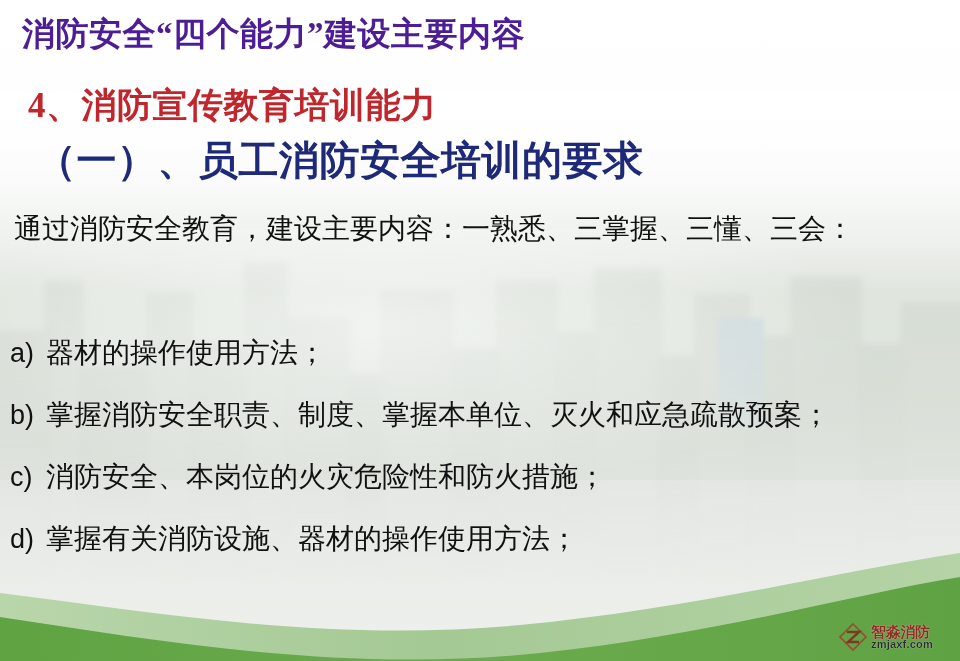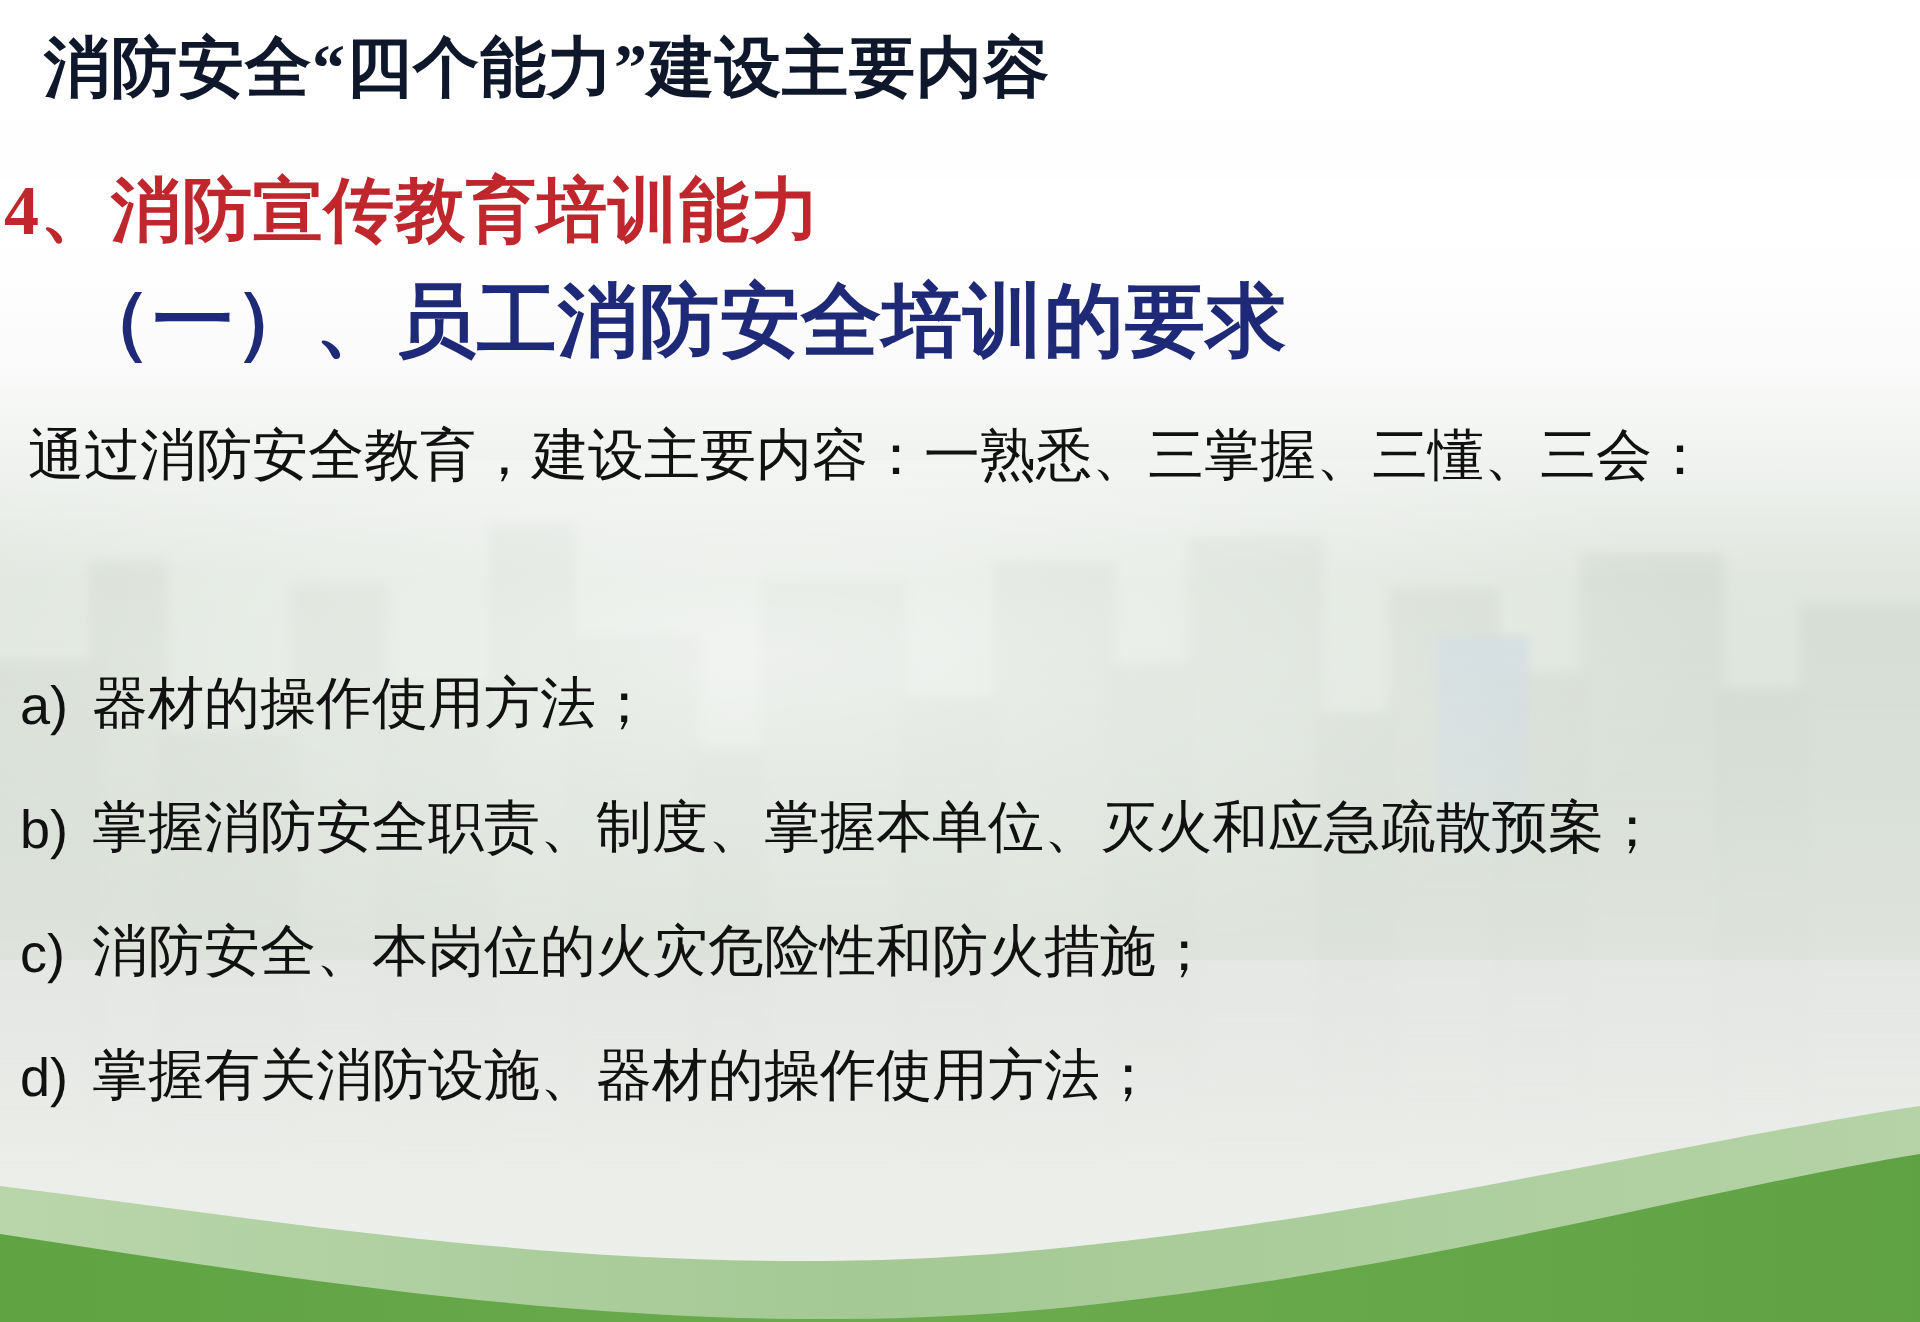--- a/index.html
+++ b/index.html
@@ -76,28 +76,28 @@
     width: 960px; height: 280px;
   }
 
   
   .title {
     position: absolute;
     left: 22px;
     top: 12px;
     font-size: 33px;
     font-weight: bold;
-    color: #0f172a;
+    color: #4c1d95;
     letter-spacing: .5px;
     white-space: nowrap;
     font-family: "Liberation Serif", "DejaVu Serif", serif;
   }
   .heading-red {
     position: absolute;
-    left: 2px;
+    left: 28px;
     top: 82px;
     font-size: 35px;
     font-weight: bold;
     color: #c0272d;
     letter-spacing: .5px;
     white-space: nowrap;
     font-family: "Liberation Serif", "DejaVu Serif", serif;
   }
   .heading-blue {
     position: absolute;
@@ -272,14 +272,26 @@
       <span class="txt">消防安全、本岗位的火灾危险性和防火措施；</span>
     </div>
 
     <div class="li">
       <span class="marker">d)</span>
       <span class="txt">掌握有关消防设施、器材的操作使用方法；</span>
     </div>
 
   </div>
 
+  <div class="watermark">
+    <div class="wm-mark">
+      <svg viewBox="0 0 30 30" width="30" height="30">
+        <path d="M15 2 L28 15 L15 28 L2 15 Z" fill="none" stroke="#9b4a33" stroke-width="1.6"></path>
+        <path d="M9 10 L21 10 L10 20 L21 20" fill="none" stroke="#7d3a22" stroke-width="2.4" stroke-linejoin="miter"></path>
+      </svg>
+    </div>
+    <div class="wm-text">
+      <span class="wm-cn">智淼消防</span>
+      <span class="wm-url">zmjaxf.com</span>
+    </div>
+  </div>
 
 </div>
 
 </body></html>

